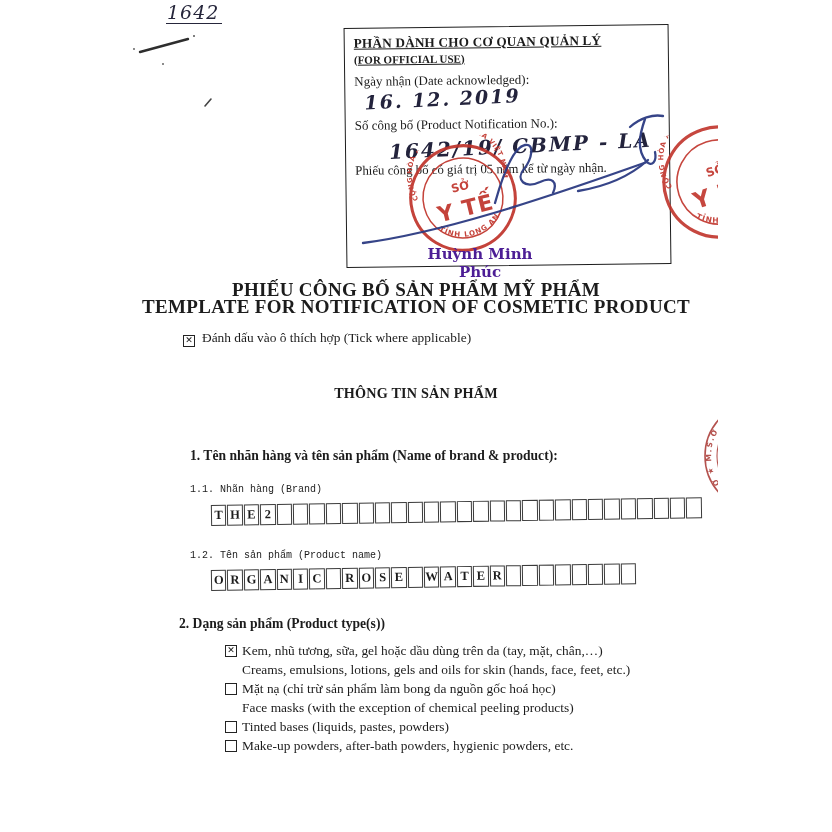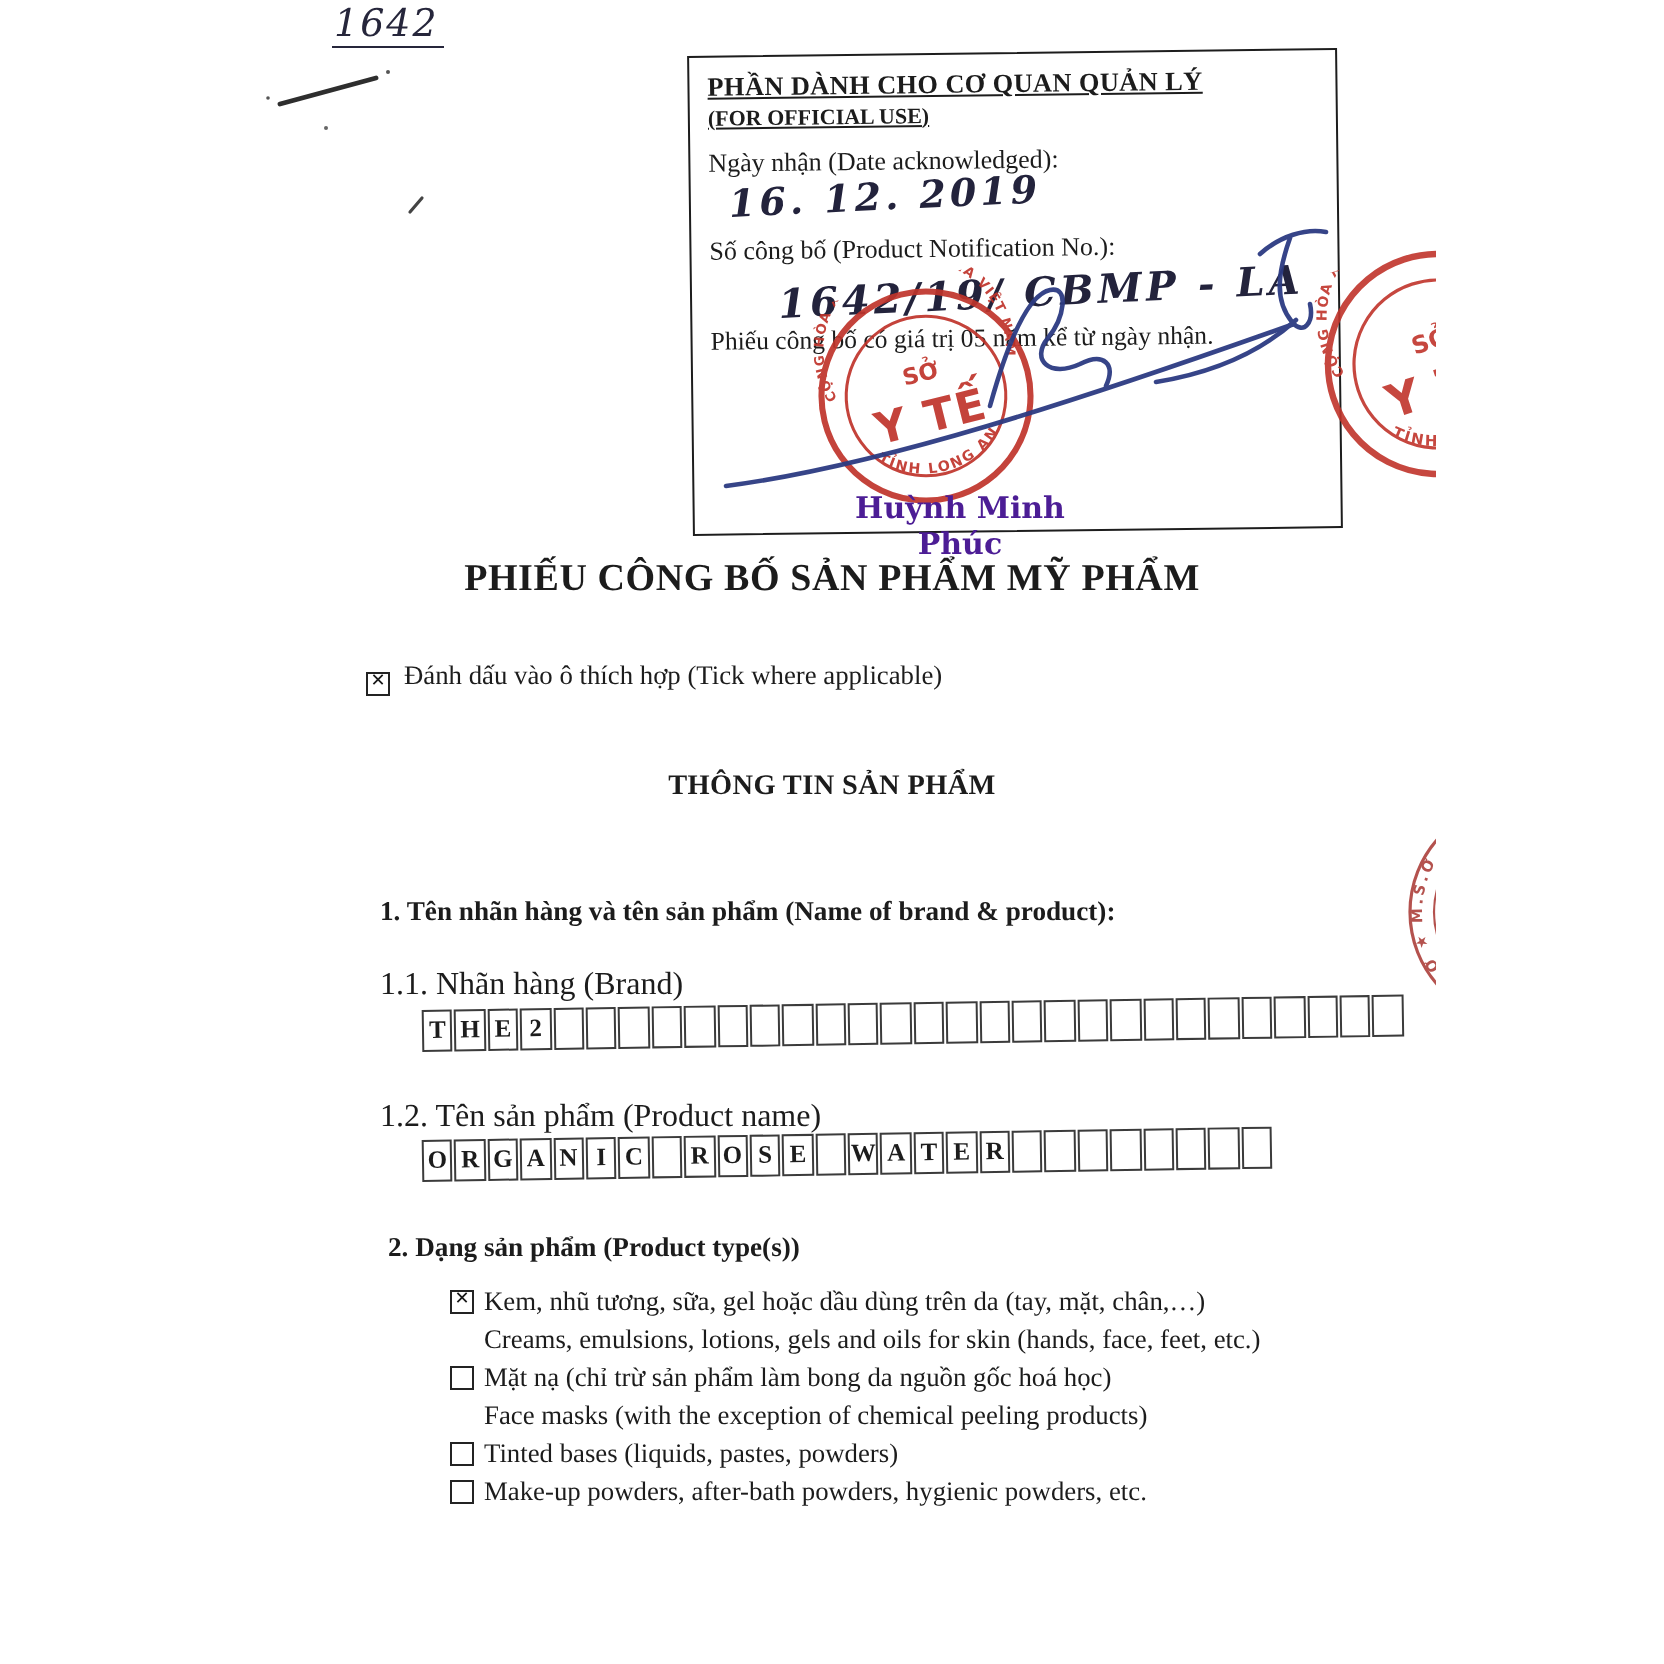--- a/index.html
+++ b/index.html
@@ -32,21 +32,21 @@
   .h-main{font-weight:bold;font-size:19px;letter-spacing:.3px;}
   .h-sub{font-weight:bold;font-size:14.2px;letter-spacing:.2px;}
   
   .cb{display:inline-block;width:10px;height:10px;border:1.3px solid #232323;
       font-family:"DejaVu Sans",sans-serif;font-size:9px;line-height:9.5px;text-align:center;
       color:#161616;background:#fff;}
   .ticknote{font-size:13.4px;}
   .ticknote .cb{margin-right:7px;vertical-align:-1px;}
   
   .numhead{font-weight:bold;font-size:13.6px;}
-  .sublabel{font-size:16px;}
+  .sublabel{font-size:10px;font-family:Liberation Mono, monospace;}
   
   .cellrow{display:flex;gap:1px;transform:rotate(-0.9deg);transform-origin:left center;}
   .cell{width:13.4px;height:19px;border:1.2px solid #3b3b3b;display:flex;align-items:center;
         justify-content:center;font-weight:bold;font-size:12.5px;background:#fff;
         font-family:"Liberation Serif",serif;}
   
   .opts{width:470px;}
   .opt{position:relative;padding-left:17px;font-size:13.4px;line-height:19px;}
   .opt .cb{position:absolute;left:0;top:4px;}
   .opt .en{display:block;}
@@ -135,20 +135,23 @@
       <path d="M300,14 C294,31 292,45 301,56 C307,63 312,56 310,47"></path>
       <path d="M303,55 C283,73 258,82 233,86"></path>
     </g>
   </svg>
 
   <div class="abs signer" style="left:410px;top:245px;">Huỳnh Minh Phúc</div>
 
   <div class="abs center-band" style="top:279px;">
     <span class="h-main">PHIẾU CÔNG BỐ SẢN PHẨM MỸ PHẨM</span>
   </div>
+  <div class="abs center-band" style="top:296px;">
+    <span class="h-main">TEMPLATE FOR NOTIFICATION OF COSMETIC PRODUCT</span>
+  </div>
 
   <div class="abs ticknote" style="left:183px;top:330px;">
     <span class="cb" id="tickbox">✕</span><span>Đánh dấu vào ô thích hợp (Tick where applicable)</span>
   </div>
 
   <div class="abs center-band" style="top:384px;">
     <span class="h-sub">THÔNG TIN SẢN PHẨM</span>
   </div>
 
   <div class="abs numhead" style="left:190px;top:448px;">1. Tên nhãn hàng và tên sản phẩm (Name of brand &amp; product):</div>
@@ -208,21 +211,21 @@
       <div class="cell"></div>
       <div class="cell"></div>
       <div class="cell"></div>
       <div class="cell"></div>
       <div class="cell"></div>
       <div class="cell"></div>
       <div class="cell"></div>
       <div class="cell"></div>
     </div>
 
-  <div class="abs numhead" style="left:194px;top:616px;">2. Dạng sản phẩm (Product type(s))</div>
+  <div class="abs numhead" style="left:179px;top:616px;">2. Dạng sản phẩm (Product type(s))</div>
   <div class="abs opts" style="left:225px;top:641px;">
       <div class="opt"><span class="cb">✕</span><span>Kem, nhũ tương, sữa, gel hoặc dầu dùng trên da (tay, mặt, chân,…)</span><span class="en">Creams, emulsions, lotions, gels and oils for skin (hands, face, feet, etc.)</span></div>
       <div class="opt"><span class="cb"></span><span>Mặt nạ (chỉ trừ sản phẩm làm bong da nguồn gốc hoá học)</span><span class="en">Face masks (with the exception of chemical peeling products)</span></div>
       <div class="opt"><span class="cb"></span><span class="en">Tinted bases (liquids, pastes, powders)</span></div>
       <div class="opt"><span class="cb"></span><span class="en">Make-up powders, after-bath powders, hygienic powders, etc.</span></div>
     </div>
 
 </div>
 
 </body></html>

